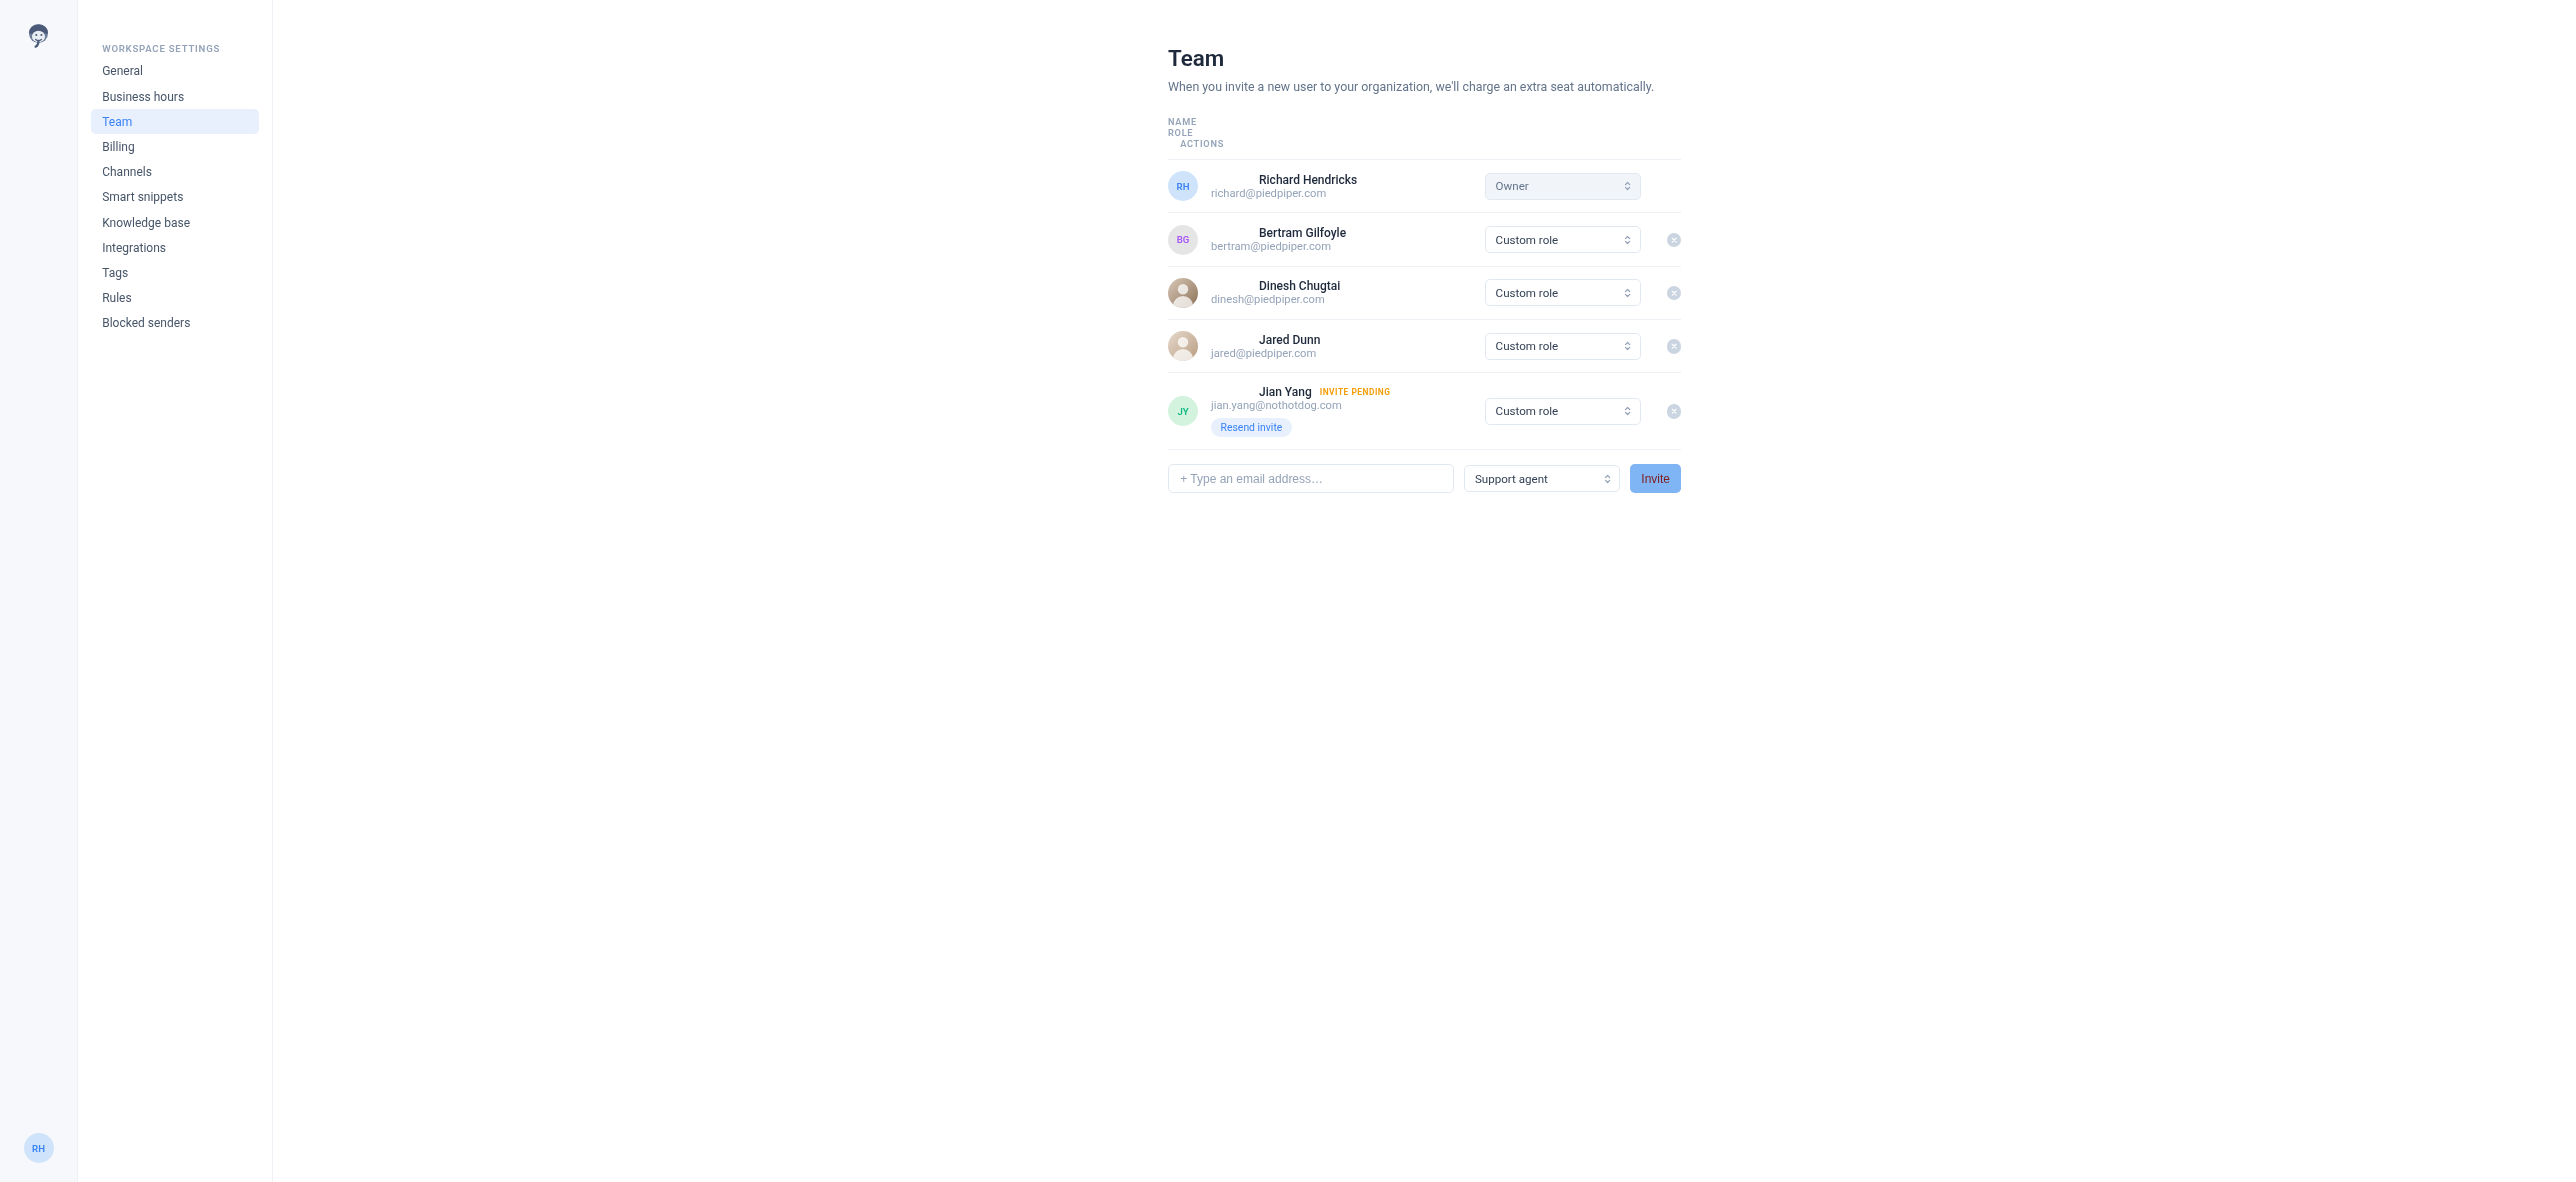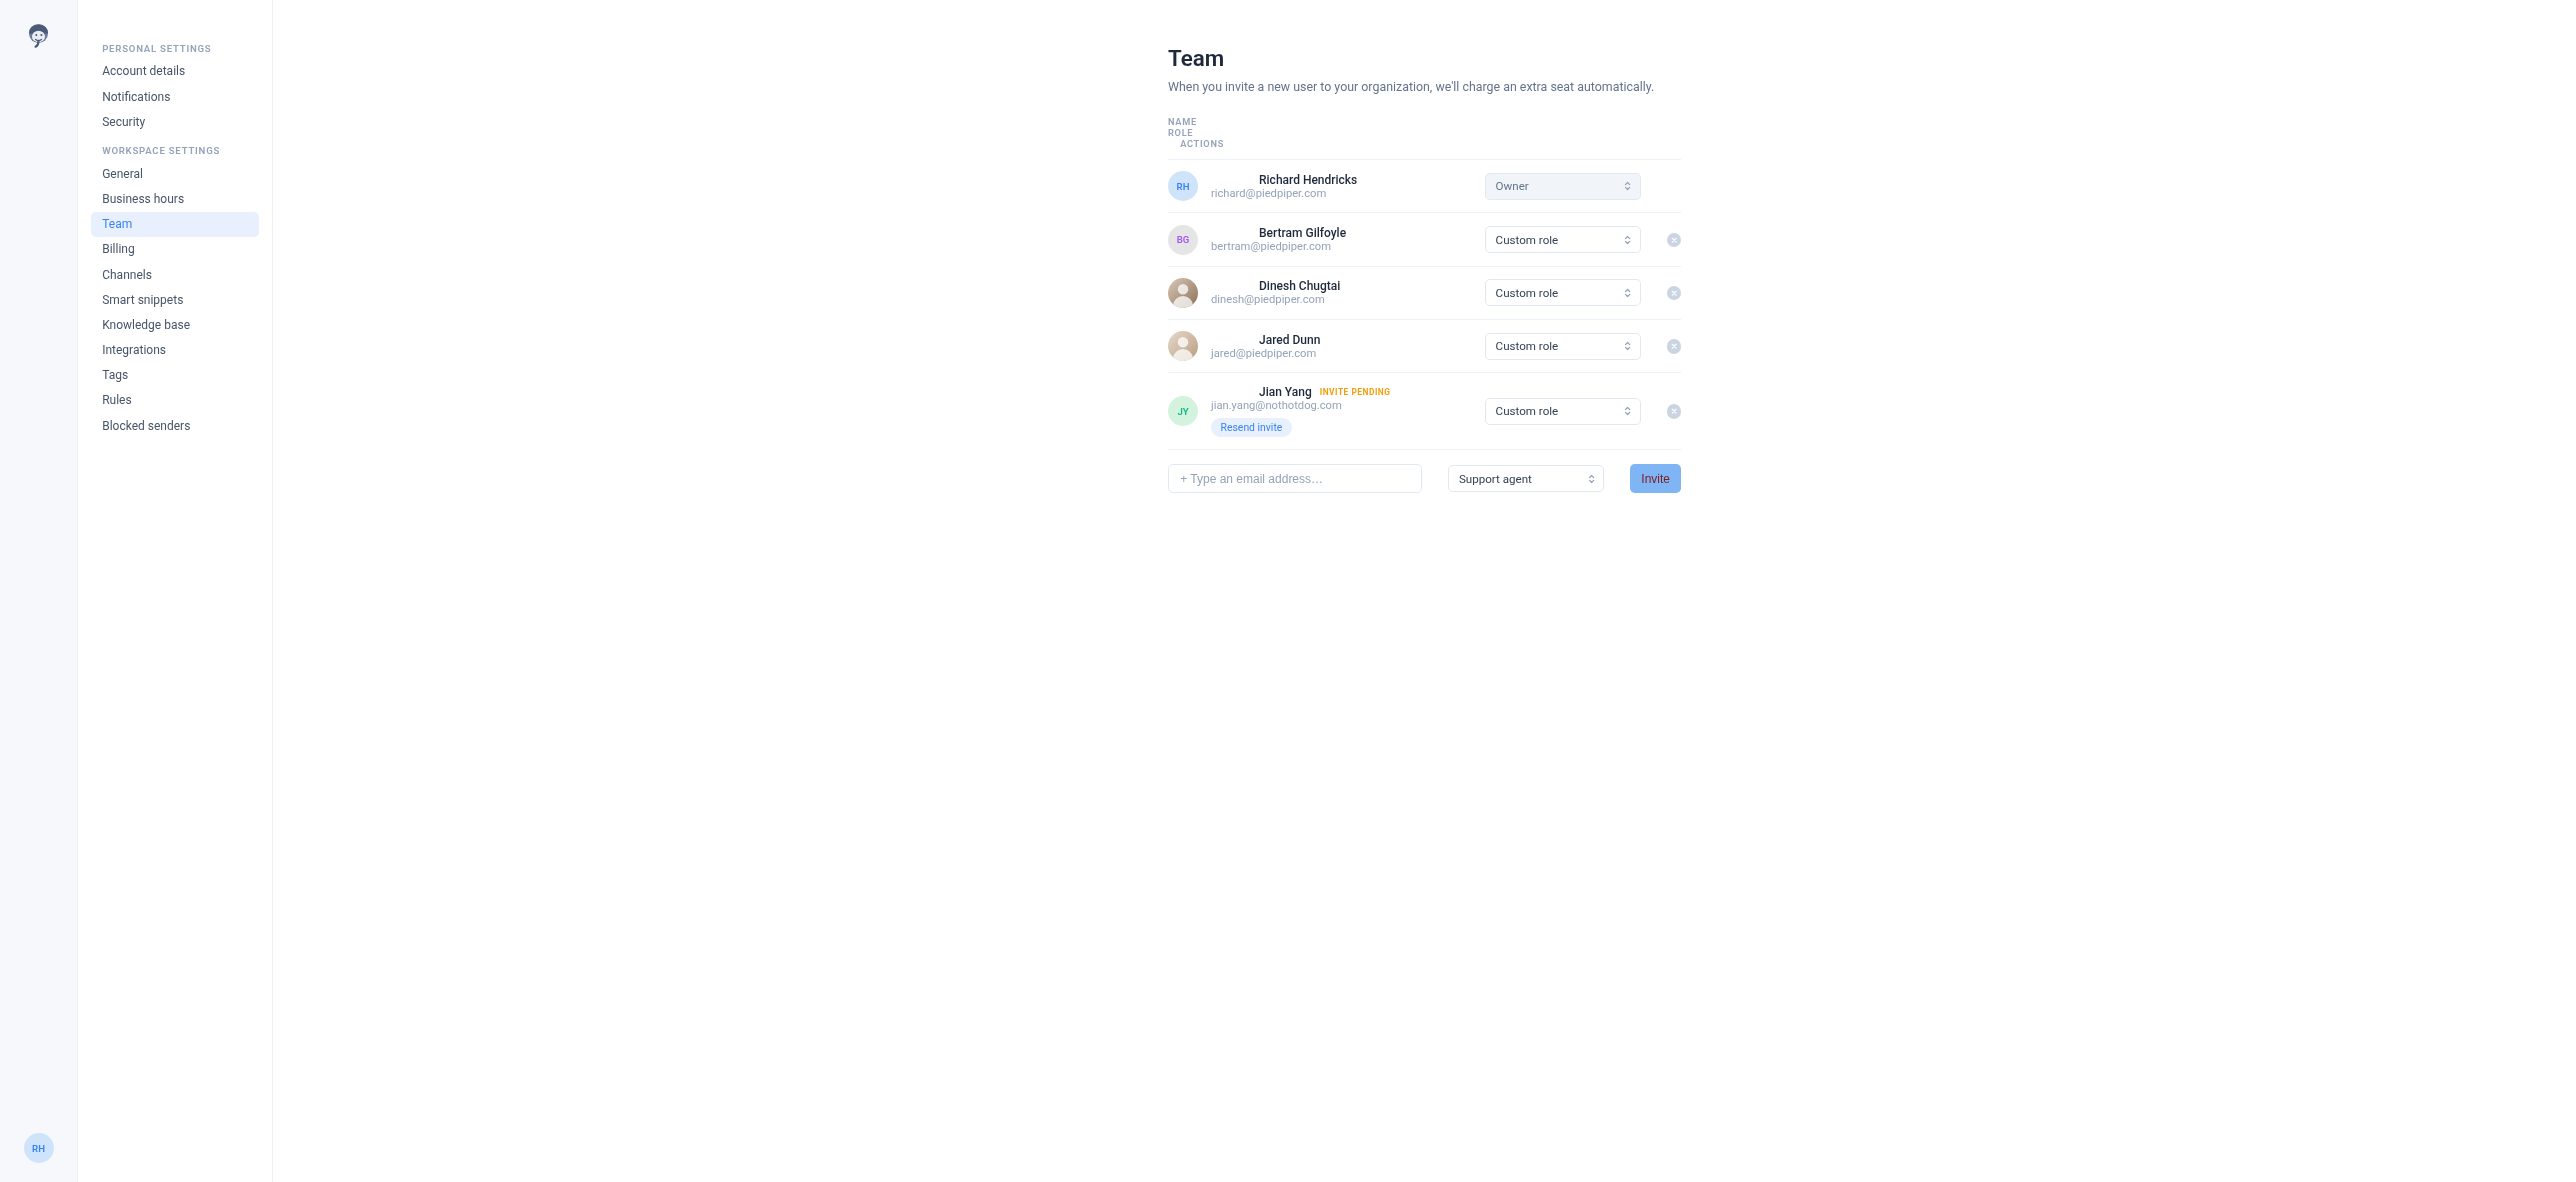--- a/index.html
+++ b/index.html
@@ -200,21 +200,21 @@
     display: inline-flex;
     align-items: center; justify-content: center;
     cursor: pointer;
     color: #ffffff;
   }
   .remove-btn svg { width: 6.4px; height: 6.4px; }
 
   
   .invite-row {
     display: flex;
-    gap: 26px;
+    gap: 10px;
     margin-top: 14.4px;
     align-items: center;
   }
   .invite-row input[type=text] {
     flex: 1;
     height: 29px;
     border: 0.8px solid #e2e8f0;
     border-radius: 4.8px;
     padding: 0 11.2px;
     font-size: 12px;
@@ -246,28 +246,20 @@
       <circle cx="28" cy="22" r="1.4" fill="#4b5a78"></circle>
       <path d="M20 28 Q24 31 28 28" stroke="#4b5a78" stroke-width="1.6" fill="none" stroke-linecap="round"></path>
       <path d="M24 30 Q24 36 20 38" stroke="#4b5a78" stroke-width="3" fill="none" stroke-linecap="round"></path>
     </svg>
   </div>
   <div class="spacer"></div>
   <div class="me-badge">RH</div>
 </div>
 
 <nav class="sidebar">
-  <div class="group">
-    <h6>PERSONAL SETTINGS</h6>
-    <div id="personal-items">
-        <a class="item">Account details</a>
-        <a class="item">Notifications</a>
-        <a class="item">Security</a>
-      </div>
-  </div>
   <div class="group">
     <h6>WORKSPACE SETTINGS</h6>
     <div id="workspace-items">
         <a class="item">General</a>
         <a class="item">Business hours</a>
         <a class="item active">Team</a>
         <a class="item">Billing</a>
         <a class="item">Channels</a>
         <a class="item">Smart snippets</a>
         <a class="item">Knowledge base</a>

